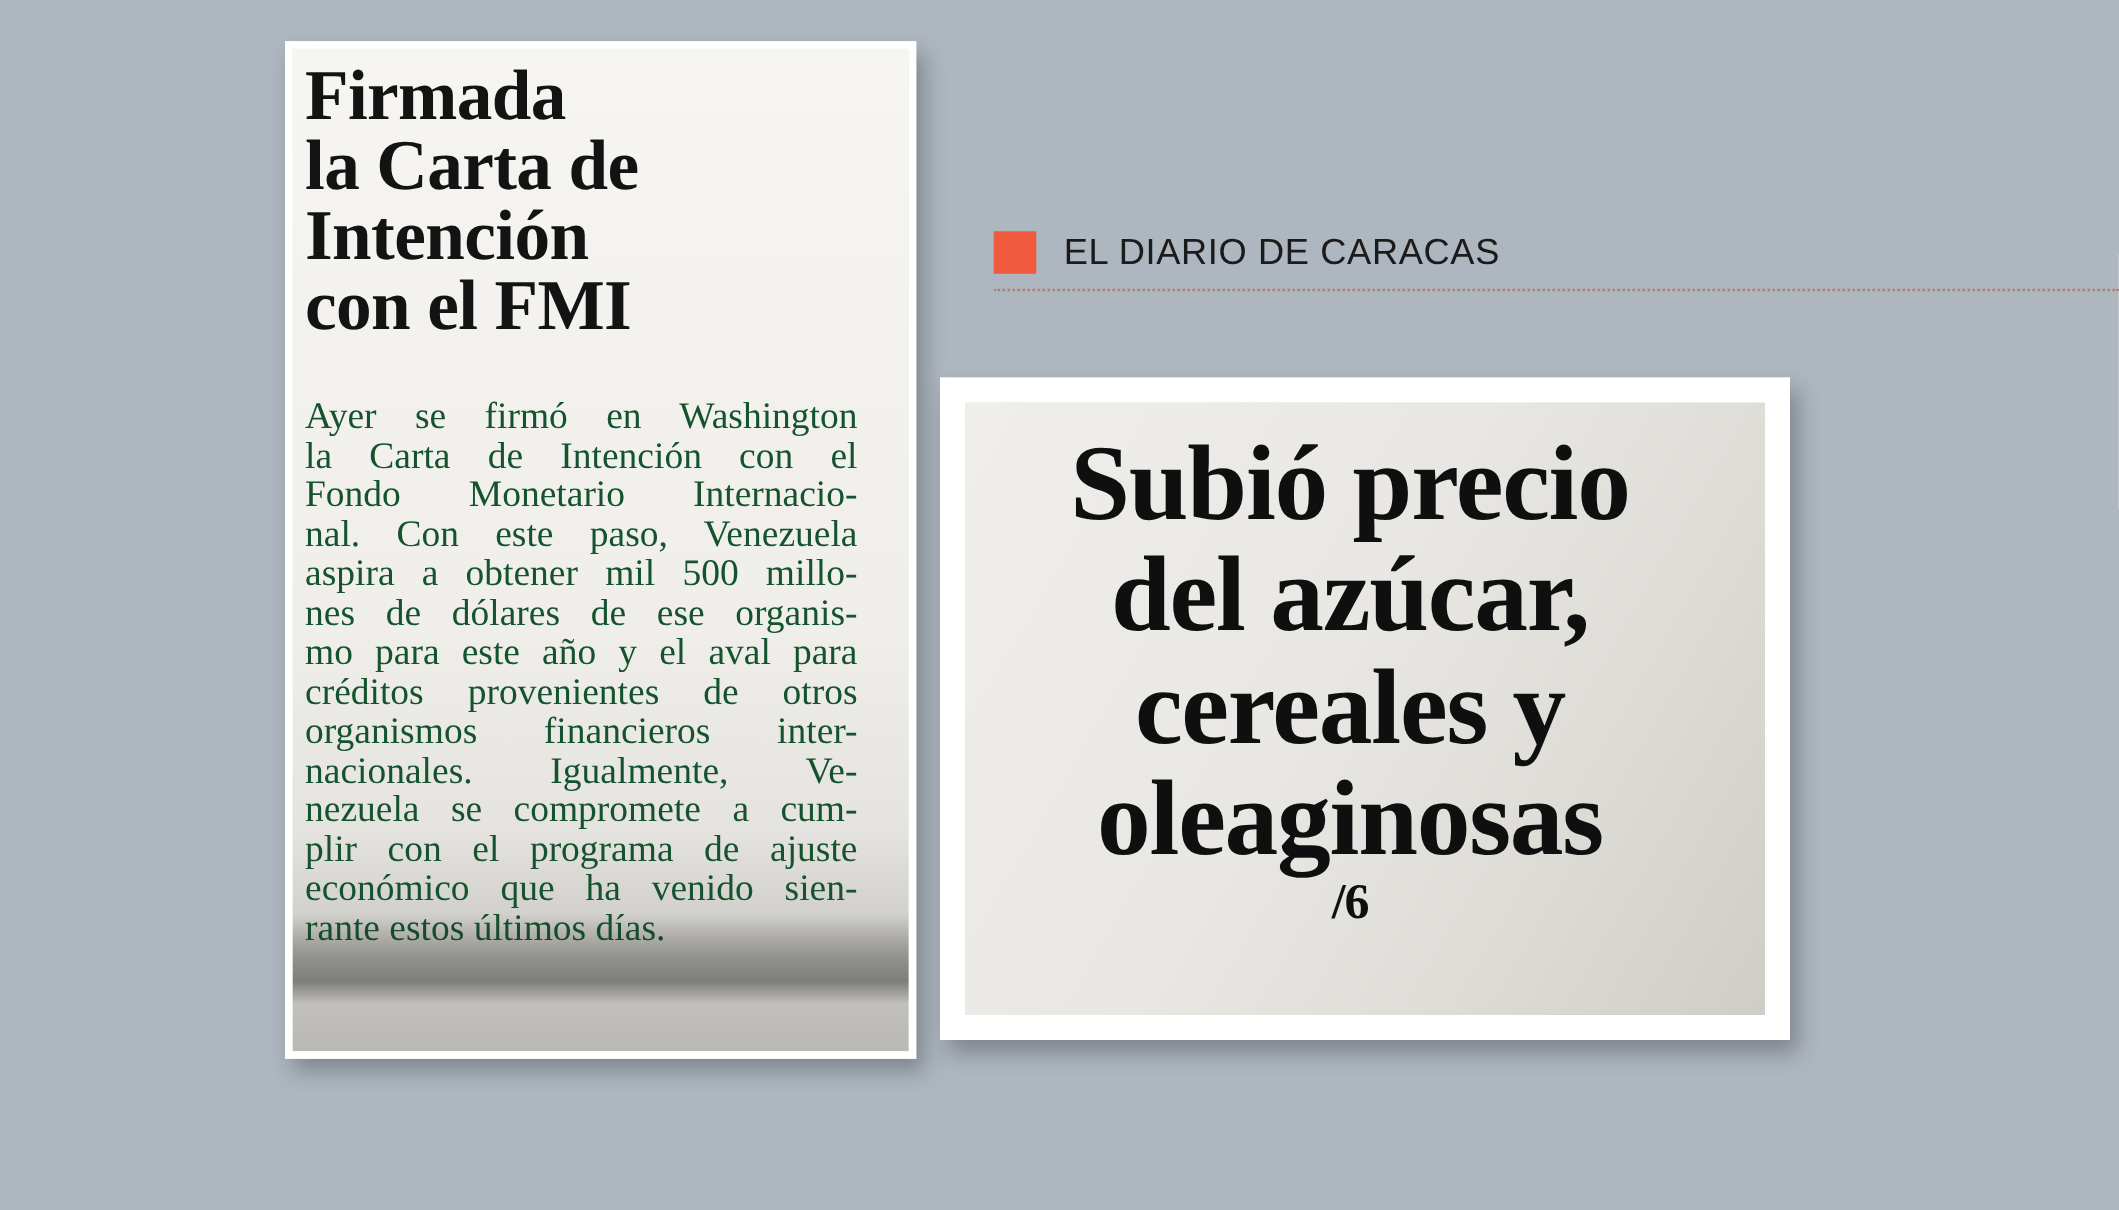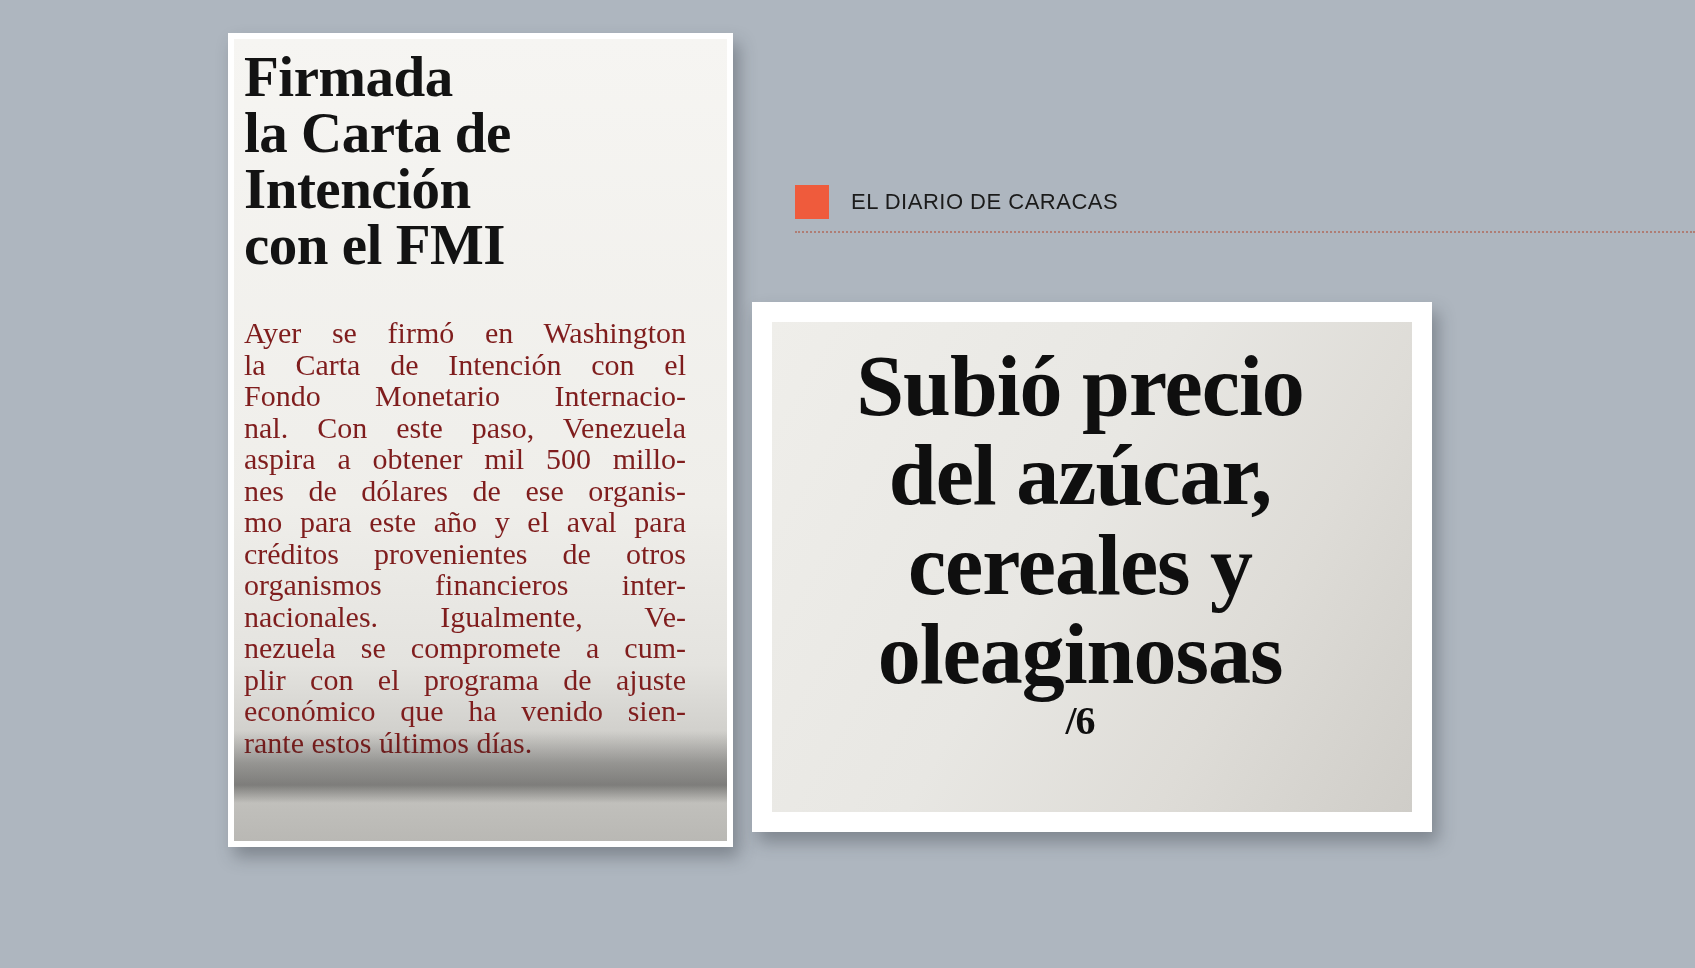--- a/index.html
+++ b/index.html
@@ -34,21 +34,21 @@
     gap: 22px;
   }
   #source-swatch {
     width: 34px;
     height: 34px;
     background: #ef5b3c;
     flex: 0 0 auto;
   }
   #source-text {
     font-family: "Liberation Sans", sans-serif;
-    font-size: 22px;
+    font-size: 29px;
     letter-spacing: 0.5px;
     color: #1b1b1b;
     white-space: nowrap;
   }
   #source-rule {
     position: absolute;
     left: 795px;
     top: 231px;
     width: 900px;
     height: 0;
@@ -107,21 +107,21 @@
     white-space: nowrap;
   }
   #fmi-body {
     position: absolute;
     left: 10px;
     top: 278px;
     width: 442px;
     font-family: "Liberation Serif", serif;
     font-size: 30px;
     line-height: 1.05;
-    color: #7f1d1d;
+    color: #14532d;
     text-align: justify;
   }
   #fmi-body span {
     display: block;
     white-space: nowrap;
     text-align: justify;
     text-align-last: justify;
   }
   #fmi-body span.last {
     text-align-last: left;

